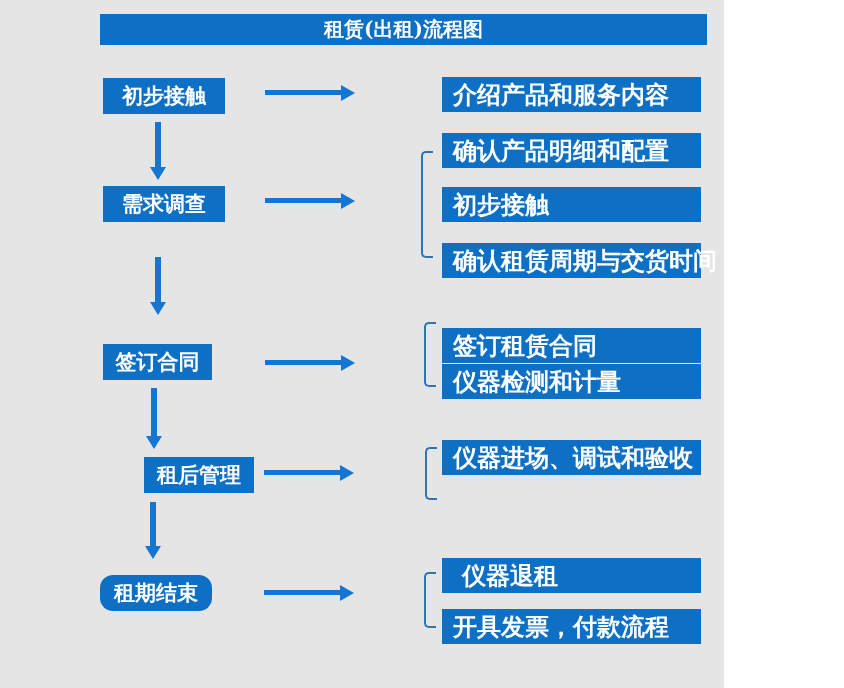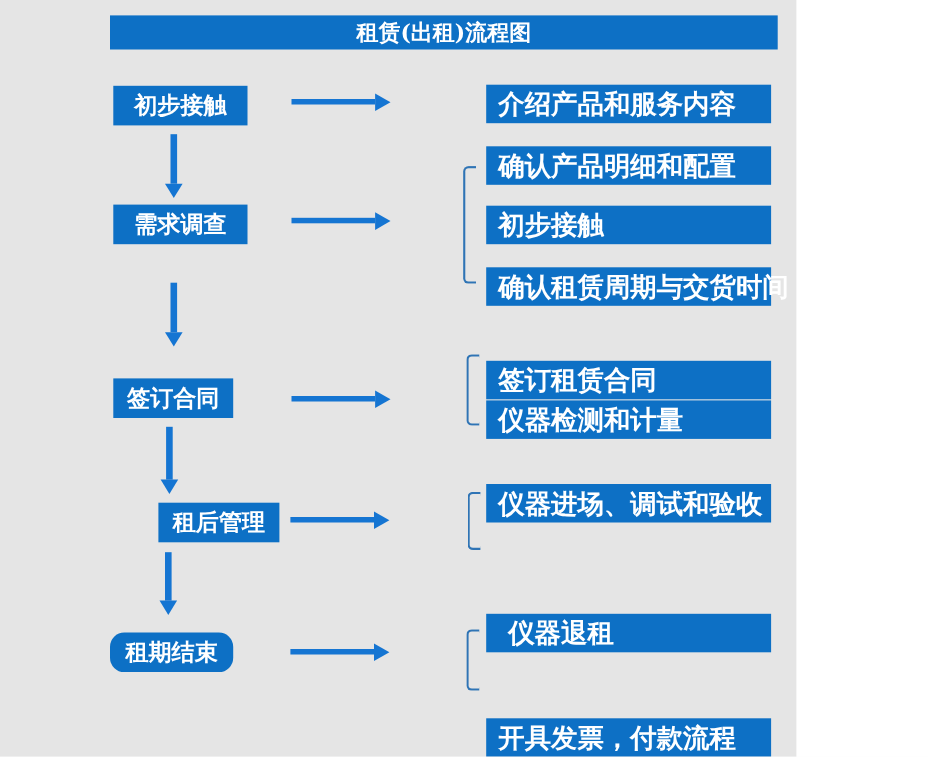--- a/index.html
+++ b/index.html
@@ -121,15 +121,15 @@
   <div class="box detail" style="top:133px;">确认产品明细和配置</div>
   <div class="box detail" style="top:187px;">初步接触</div>
   <div class="box detail" style="top:243px;">确认租赁周期与交货时间</div>
 
   <div class="box detail" style="top:328px;">签订租赁合同</div>
   <div class="box detail" style="top:364px;">仪器检测和计量</div>
 
   <div class="box detail" style="top:440px;">仪器进场、调试和验收</div>
 
   <div class="box detail" style="top:558px;padding-left:20px;">仪器退租</div>
-  <div class="box detail" style="top:609px;margin-top:44px;">开具发票，付款流程</div>
+  <div class="box detail" style="top:609px;">开具发票，付款流程</div>
 
 </div>
 
 </body></html>

